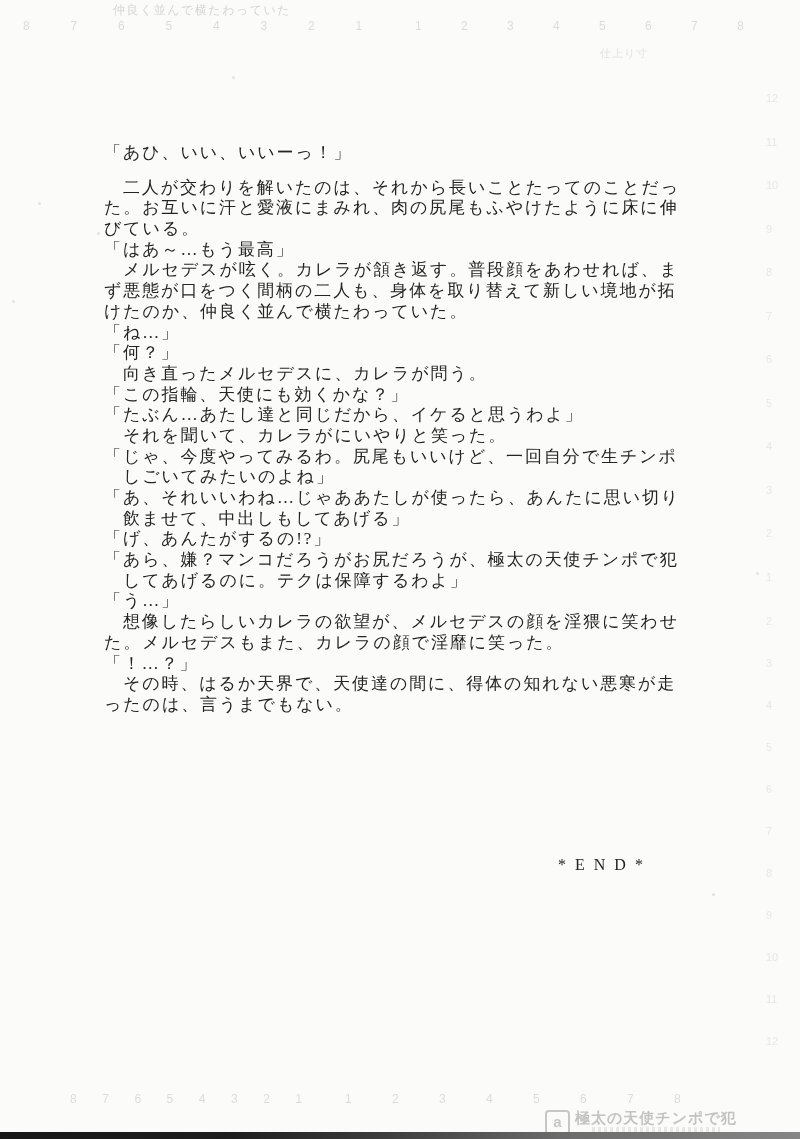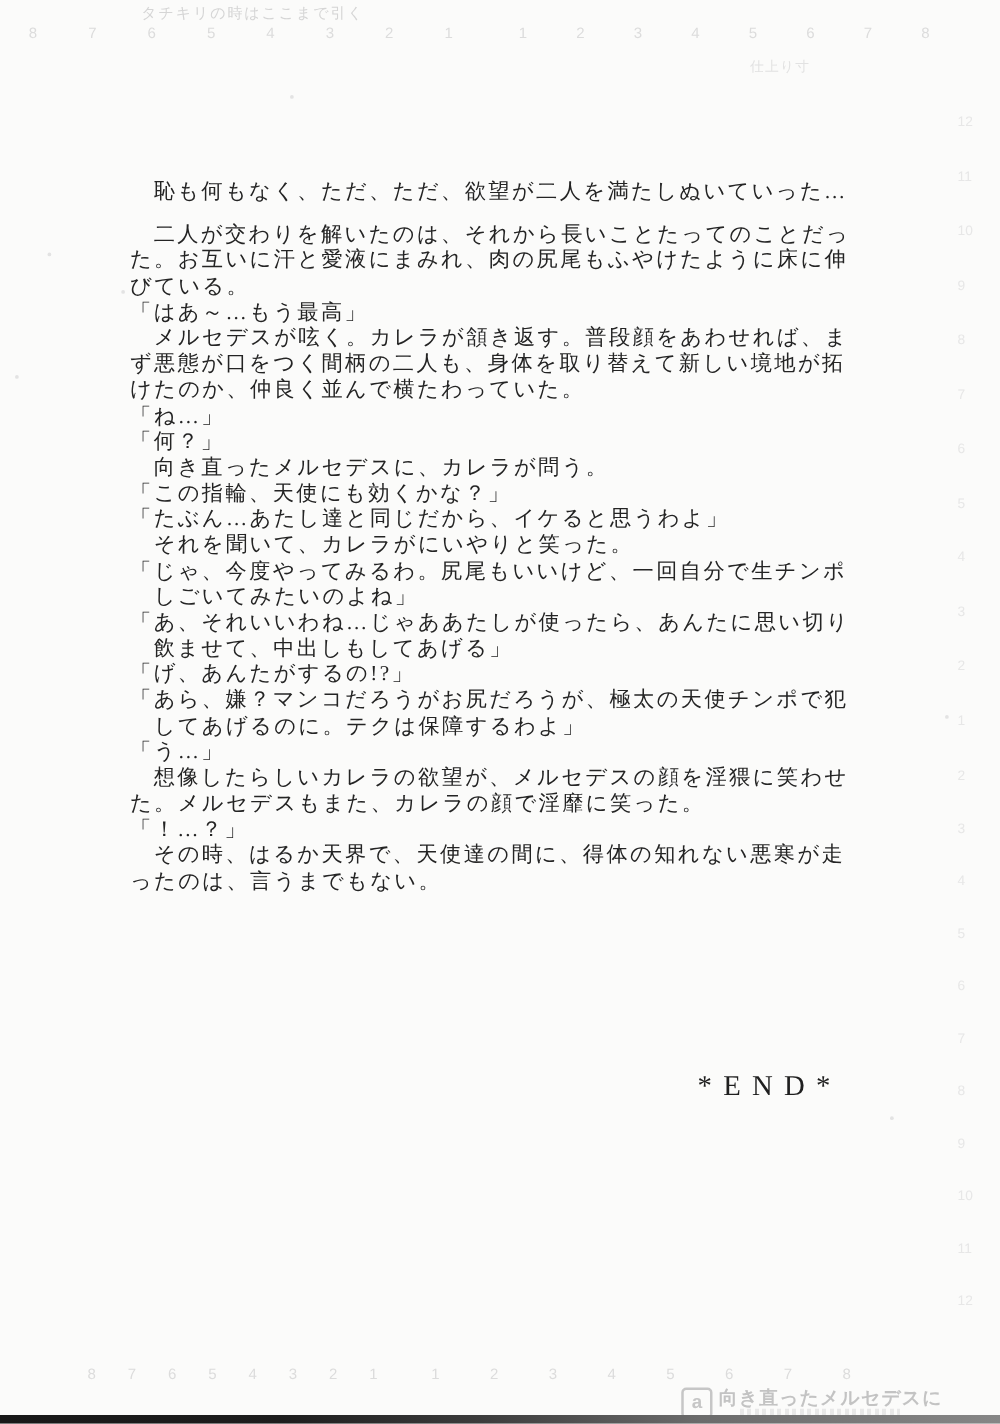--- a/index.html
+++ b/index.html
@@ -7,21 +7,21 @@
        font-family:"Liberation Serif","DejaVu Serif",serif;}
   .page{position:absolute;inset:0;}
 
   
   .body-text{position:absolute;left:104px;top:143px;width:600px;color:#242424;
              font-size:17px;line-height:20.7px;letter-spacing:1.9px;}
   .text-block{white-space:pre;}
   .text-block + .text-block{margin-top:14px;}
   .text-line{height:20.7px;}
 
-  .end-mark{position:absolute;left:558px;top:856px;color:#1f1f1f;font-size:23px;
+  .end-mark{position:absolute;left:558px;top:856px;color:#1f1f1f;font-size:16px;
             letter-spacing:9px;white-space:nowrap;}
 
   
   .mark{position:absolute;color:#d9d9d9;font-size:12px;
         font-family:"Liberation Sans","DejaVu Sans",sans-serif;white-space:nowrap;}
   .top-instruction{left:113px;top:2px;color:#d5d5d5;letter-spacing:1.5px;}
   .finish-label{left:600px;top:46px;color:#e2e2e2;font-size:11px;letter-spacing:1px;}
   .ruler-num{position:absolute;color:#dcdcdc;font-size:12px;
              font-family:"Liberation Sans","DejaVu Sans",sans-serif;}
   .ruler-num.v{color:#e7e7e7;font-size:11px;}
@@ -42,21 +42,21 @@
       background:linear-gradient(90deg,#181818 0%,#1d1d1d 28%,#3c3c3c 48%,#6b6b6b 70%,#868686 100%);}
 
   
   .speck{position:absolute;width:3px;height:3px;border-radius:50%;background:#e3e3e3;}
 </style>
 </head>
 <body>
 
 <div class="page">
 
-  <div class="mark top-instruction">タチキリの時はここまで引く</div>
+  <div class="mark top-instruction">仲良く並んで横たわっていた</div>
 
   <div class="mark finish-label">仕上り寸</div>
 
   <div id="rulers">
       <span class="ruler-num" style="left: 23px; top: 19px;">8</span>
       <span class="ruler-num" style="left: 70.5px; top: 19px;">7</span>
       <span class="ruler-num" style="left: 118px; top: 19px;">6</span>
       <span class="ruler-num" style="left: 165.5px; top: 19px;">5</span>
       <span class="ruler-num" style="left: 213px; top: 19px;">4</span>
       <span class="ruler-num" style="left: 260.5px; top: 19px;">3</span>
@@ -105,30 +105,30 @@
       <span class="ruler-num v" style="left: 766px; top: 783px;">6</span>
       <span class="ruler-num v" style="left: 766px; top: 825px;">7</span>
       <span class="ruler-num v" style="left: 766px; top: 867px;">8</span>
       <span class="ruler-num v" style="left: 766px; top: 909px;">9</span>
       <span class="ruler-num v" style="left: 766px; top: 951px;">10</span>
       <span class="ruler-num v" style="left: 766px; top: 993px;">11</span>
       <span class="ruler-num v" style="left: 766px; top: 1035px;">12</span>
     </div>
 
   <div class="body-text">
-      <div class="text-block"><div class="text-line">　恥も何もなく、ただ、ただ、欲望が二人を満たしぬいていった…</div></div>
+      <div class="text-block"><div class="text-line">「あひ、いい、いいーっ！」</div></div>
       <div class="text-block"><div class="text-line">　二人が交わりを解いたのは、それから長いことたってのことだっ</div><div class="text-line">た。お互いに汗と愛液にまみれ、肉の尻尾もふやけたように床に伸</div><div class="text-line">びている。</div><div class="text-line">「はあ～…もう最高」</div><div class="text-line">　メルセデスが呟く。カレラが頷き返す。普段顔をあわせれば、ま</div><div class="text-line">ず悪態が口をつく間柄の二人も、身体を取り替えて新しい境地が拓</div><div class="text-line">けたのか、仲良く並んで横たわっていた。</div><div class="text-line">「ね…」</div><div class="text-line">「何？」</div><div class="text-line">　向き直ったメルセデスに、カレラが問う。</div><div class="text-line">「この指輪、天使にも効くかな？」</div><div class="text-line">「たぶん…あたし達と同じだから、イケると思うわよ」</div><div class="text-line">　それを聞いて、カレラがにいやりと笑った。</div><div class="text-line">「じゃ、今度やってみるわ。尻尾もいいけど、一回自分で生チンポ</div><div class="text-line">　しごいてみたいのよね」</div><div class="text-line">「あ、それいいわね…じゃああたしが使ったら、あんたに思い切り</div><div class="text-line">　飲ませて、中出しもしてあげる」</div><div class="text-line">「げ、あんたがするの!?」</div><div class="text-line">「あら、嫌？マンコだろうがお尻だろうが、極太の天使チンポで犯</div><div class="text-line">　してあげるのに。テクは保障するわよ」</div><div class="text-line">「う…」</div><div class="text-line">　想像したらしいカレラの欲望が、メルセデスの顔を淫猥に笑わせ</div><div class="text-line">た。メルセデスもまた、カレラの顔で淫靡に笑った。</div><div class="text-line">「！…？」</div><div class="text-line">　その時、はるか天界で、天使達の間に、得体の知れない悪寒が走</div><div class="text-line">ったのは、言うまでもない。</div></div>
     </div>
 
   <div class="end-mark">*END*</div>
 
   <div class="logo-icon">
     <span>a</span>
   </div>
-  <div class="logo-text">向き直ったメルセデスに</div>
+  <div class="logo-text">極太の天使チンポで犯</div>
   <div class="logo-subtext"></div>
 
   <div class="bottom-edge"></div>
 
   <div class="speck" style="left:38px;top:202px"></div>
   <div class="speck" style="left:97px;top:232px"></div>
   <div class="speck" style="left:232px;top:76px"></div>
   <div class="speck" style="left:12px;top:300px"></div>
   <div class="speck" style="left:712px;top:893px"></div>
   <div class="speck" style="left:756px;top:572px"></div>

